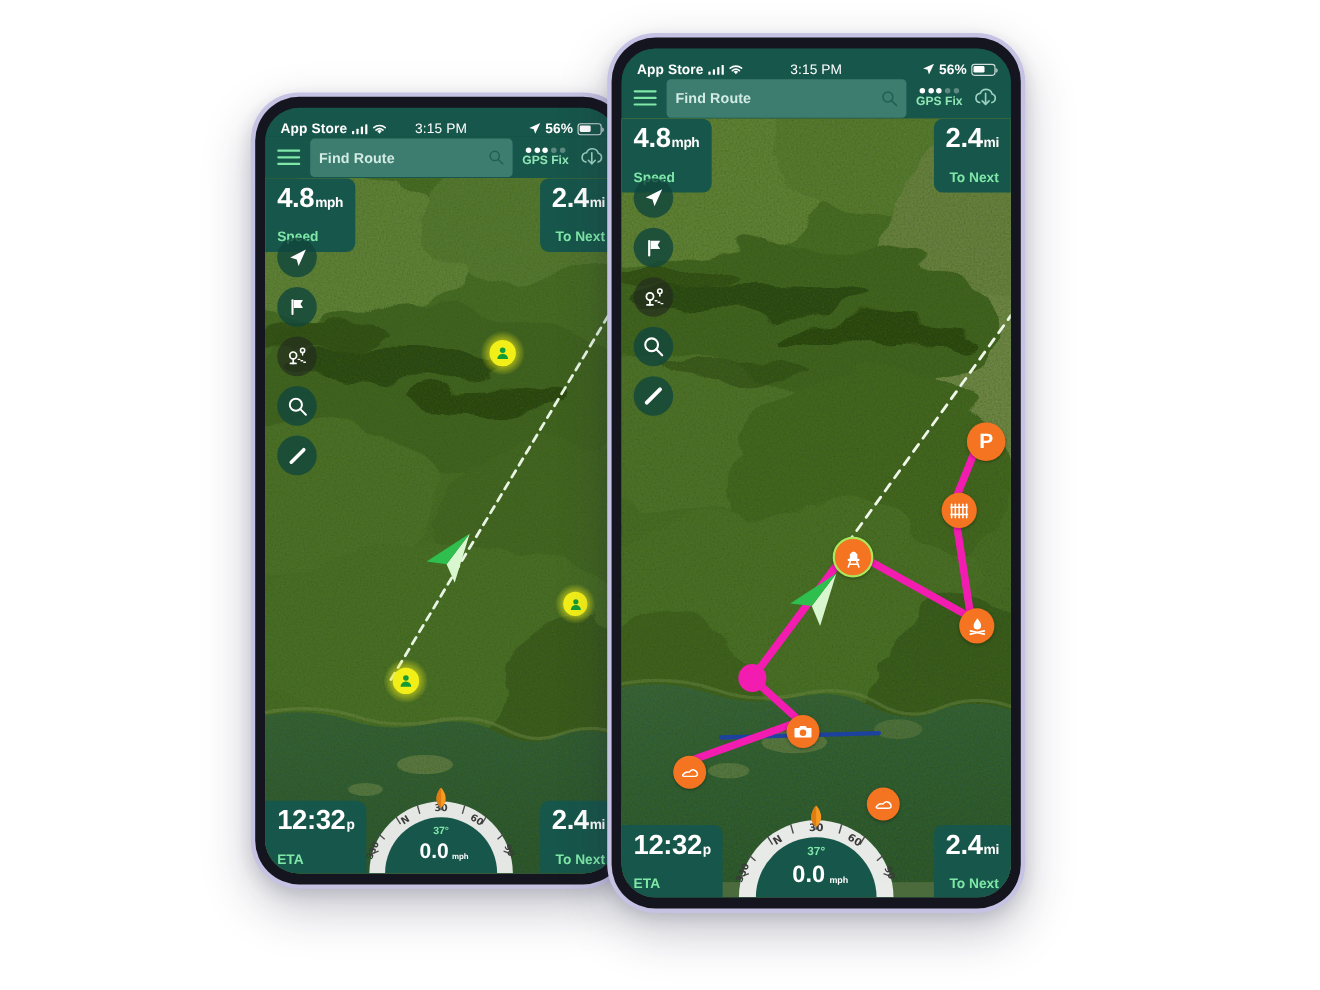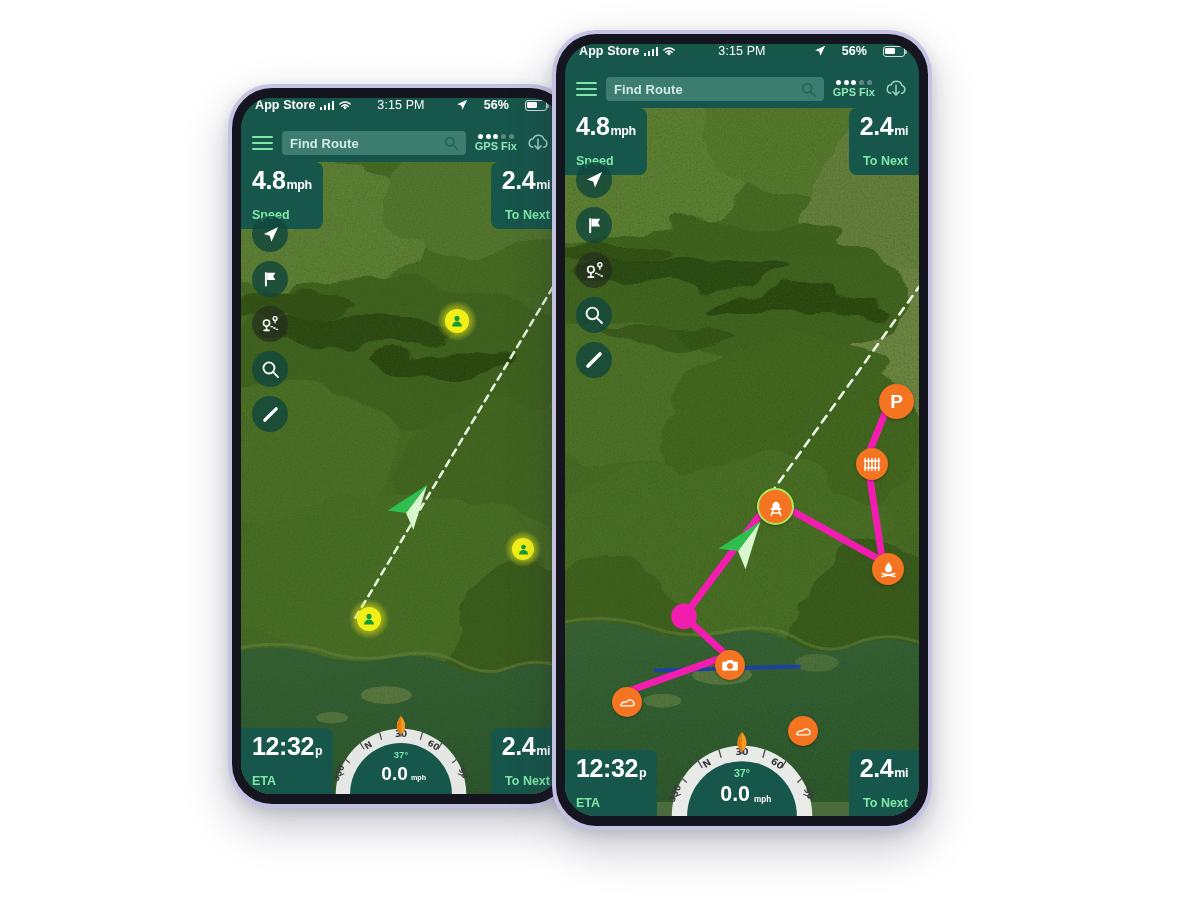--- a/index.html
+++ b/index.html
@@ -37,30 +37,30 @@
   
   #phone-rear { left: 228px; top: 84px; width: 346px; height: 724px; z-index: 1; }
   
   #phone-front { left: 552px; top: 30px; width: 380px; height: 800px; z-index: 3; }
 
   
   .statusbar {
     position: relative;
     height: 26px;
     background: #17564a;
-    display: flex; align-items: flex-start;
+    display: flex; align-items: flex-end;
     padding: 0 14px;
     color: #ffffff;
     font-size: 12.5px;
     font-weight: 600;
     letter-spacing: .1px;
   }
   .sb-left { display: flex; align-items: center; gap: 4px; }
   .sb-center { position: absolute; left: 0; right: 0; text-align: center; font-size: 12.5px; font-weight: 400; pointer-events: none; }
-  .sb-right { margin-left: auto; display: flex; align-items: center; gap: 16px; position: relative; z-index: 2; }
+  .sb-right { margin-left: auto; display: flex; align-items: center; gap: 4px; position: relative; z-index: 2; }
   .bars { display: inline-flex; align-items: flex-end; gap: 1.4px; height: 10px; }
   .bars i { display: block; width: 2.6px; background: #fff; border-radius: .6px; }
   .bars i:nth-child(1){height:3.5px} .bars i:nth-child(2){height:5.5px}
   .bars i:nth-child(3){height:7.5px} .bars i:nth-child(4){height:9.5px}
   .batt {
     width: 22px; height: 11px; border: 1.3px solid rgba(255,255,255,.8);
     border-radius: 3px; position: relative; padding: 1.2px;
   }
   .batt::after { content:""; position:absolute; right:-3.2px; top:3px; width:2px; height:4.5px;
     background: rgba(255,255,255,.6); border-radius: 0 1.5px 1.5px 0; }
@@ -68,21 +68,21 @@
 
   
   .navbar {
     height: 38px; background: #17564a;
     display: flex; align-items: center; gap: 9px;
     padding: 0 11px;
   }
   .hamburger { display: flex; flex-direction: column; gap: 3.4px; width: 21px; flex: 0 0 auto; cursor: pointer; }
   .hamburger span { display:block; height: 2.6px; background: #7fe8a8; border-radius: 2px; }
   .searchbar {
-    flex: 1 1 auto; height: 24px; background: #3d7d70;
+    flex: 1 1 auto; height: 35px; background: #3d7d70;
     border-radius: 4px; display: flex; align-items: center;
     padding: 0 8px; gap: 6px; cursor: text;
   }
   .searchbar .ph { flex:1; color: #d2ece4; font-size: 13px; font-weight: 700; letter-spacing: .1px; }
   .gps-block { flex: 0 0 auto; text-align: center; line-height: 1; }
   .gps-dots { display: flex; gap: 2.6px; justify-content: center; margin-bottom: 2.5px; }
   .gps-dots i { width: 5px; height: 5px; border-radius: 50%; background: rgba(255,255,255,.3); display: block; }
   .gps-dots i.on { background: #ffffff; }
   .gps-label { color: #8fe6b6; font-size: 11px; font-weight: 700; }
   .dl-icon { flex: 0 0 auto; width: 24px; height: 24px; opacity: .92; }

